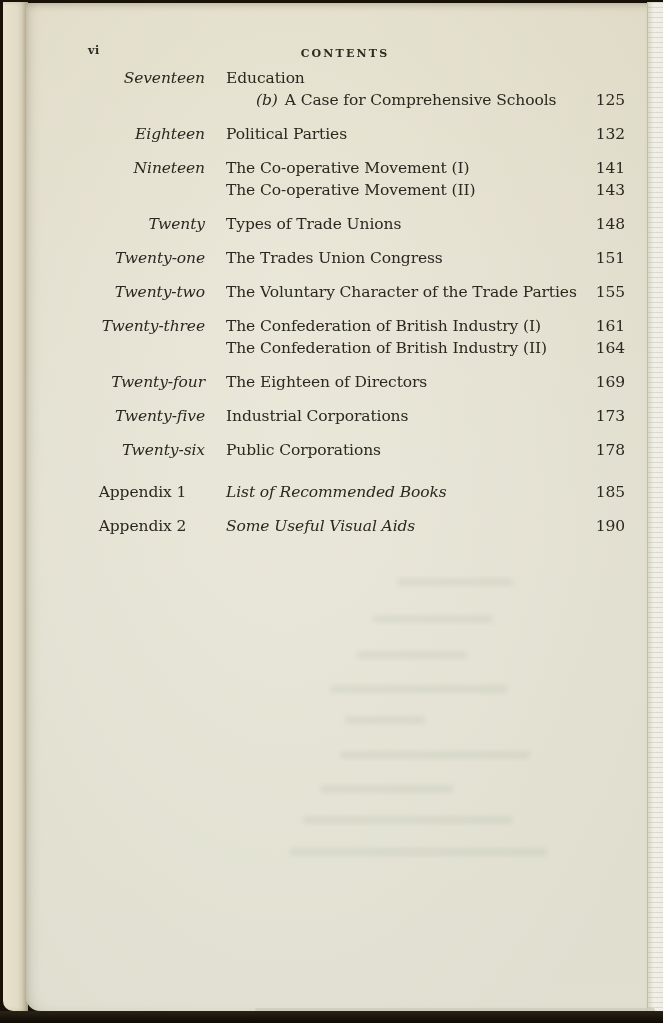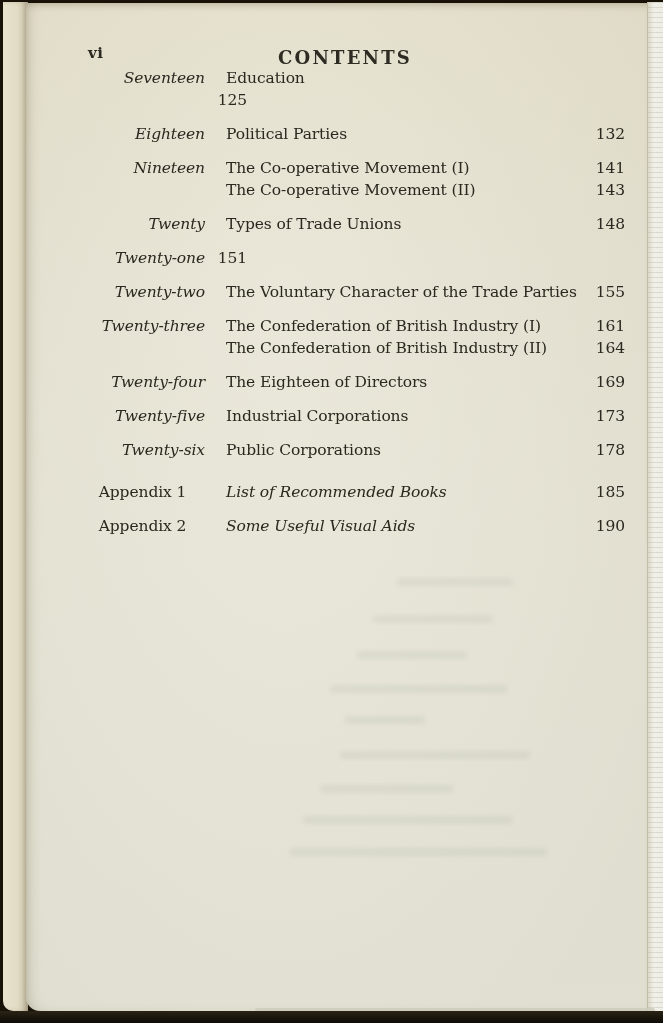--- a/index.html
+++ b/index.html
@@ -36,25 +36,25 @@
     position:absolute;left:0;bottom:0;width:663px;height:12px;
     background:linear-gradient(180deg,#2a2315,#0d0a05);
   }
   .bottom-sliver{
     position:absolute;left:255px;bottom:8px;width:400px;height:7px;
     background:#ccccbd;opacity:.85;border-radius:2px;
   }
   
   .folio{
     position:absolute;left:88px;top:44px;
-    font-size:15px;font-weight:700;color:#2b2920;letter-spacing:.5px;
+    font-size:11px;font-weight:700;color:#2b2920;letter-spacing:.5px;
   }
   .head-title{
     position:absolute;left:345px;top:47px;transform:translateX(-50%);
-    font-size:18px;font-weight:600;letter-spacing:2.2px;color:#2d2b22;
+    font-size:11px;font-weight:600;letter-spacing:2.2px;color:#2d2b22;
   }
   
   .toc{position:absolute;left:80px;right:38px;top:68px;color:#2a281f;}
   .row{display:flex;align-items:baseline;line-height:21px;font-size:15.5px;letter-spacing:-.1px;white-space:nowrap;}
   .sp-first{margin-top:0;}
   .sp-line{margin-top:1px;}
   .sp-group{margin-top:13px;}
   .sp-section{margin-top:21px;}
   .chap{width:125px;flex:0 0 125px;text-align:right;font-style:italic;}
   .chap-roman .chap{font-style:normal;text-align:center;}
@@ -92,20 +92,21 @@
   <span class="head-title">CONTENTS</span>
 
   <div class="toc">
       <div class="row sp-first">
     <span class="chap">Seventeen</span>
     <span class="title"><span class="t">Education</span></span>
     <span class="pg"></span>
   </div>
       <div class="row sp-line indent">
     <span class="chap"></span>
+    <span class="title"><span class="marker">(b)</span><span class="t">A Case for Comprehensive Schools</span></span>
     <span class="pg">125</span>
   </div>
       <div class="row sp-group">
     <span class="chap">Eighteen</span>
     <span class="title"><span class="t">Political Parties</span></span>
     <span class="pg">132</span>
   </div>
       <div class="row sp-group">
     <span class="chap">Nineteen</span>
     <span class="title"><span class="t">The Co-operative Movement (I)</span></span>
@@ -116,20 +117,21 @@
     <span class="title"><span class="t">The Co-operative Movement (II)</span></span>
     <span class="pg">143</span>
   </div>
       <div class="row sp-group">
     <span class="chap">Twenty</span>
     <span class="title"><span class="t">Types of Trade Unions</span></span>
     <span class="pg">148</span>
   </div>
       <div class="row sp-group">
     <span class="chap">Twenty-one</span>
+    <span class="title"><span class="t">The Trades Union Congress</span></span>
     <span class="pg">151</span>
   </div>
       <div class="row sp-group">
     <span class="chap">Twenty-two</span>
     <span class="title"><span class="t">The Voluntary Character of the Trade Parties</span></span>
     <span class="pg">155</span>
   </div>
       <div class="row sp-group">
     <span class="chap">Twenty-three</span>
     <span class="title"><span class="t">The Confederation of British Industry (I)</span></span>

